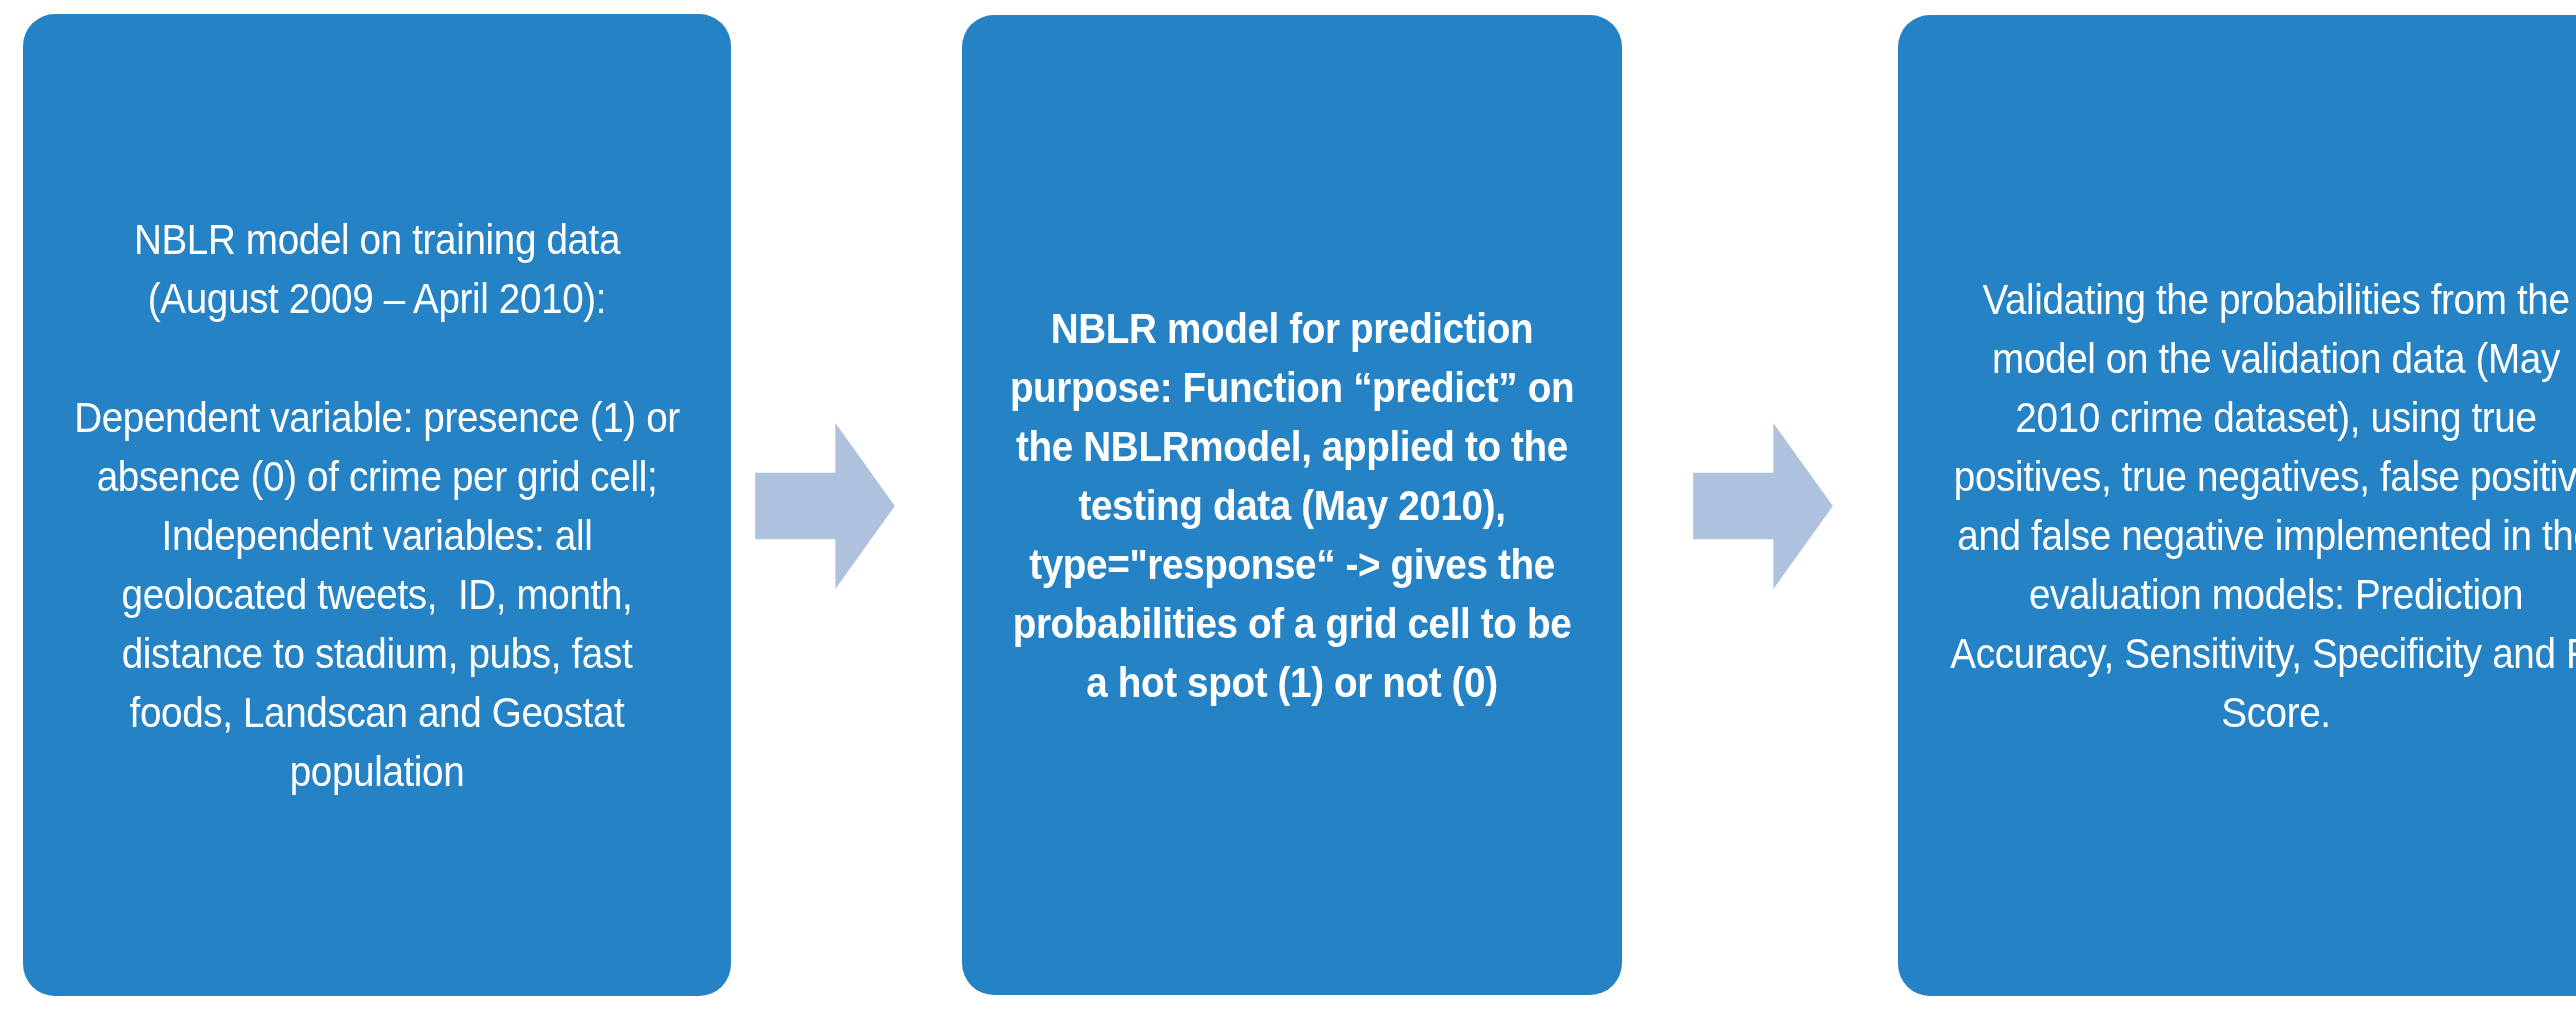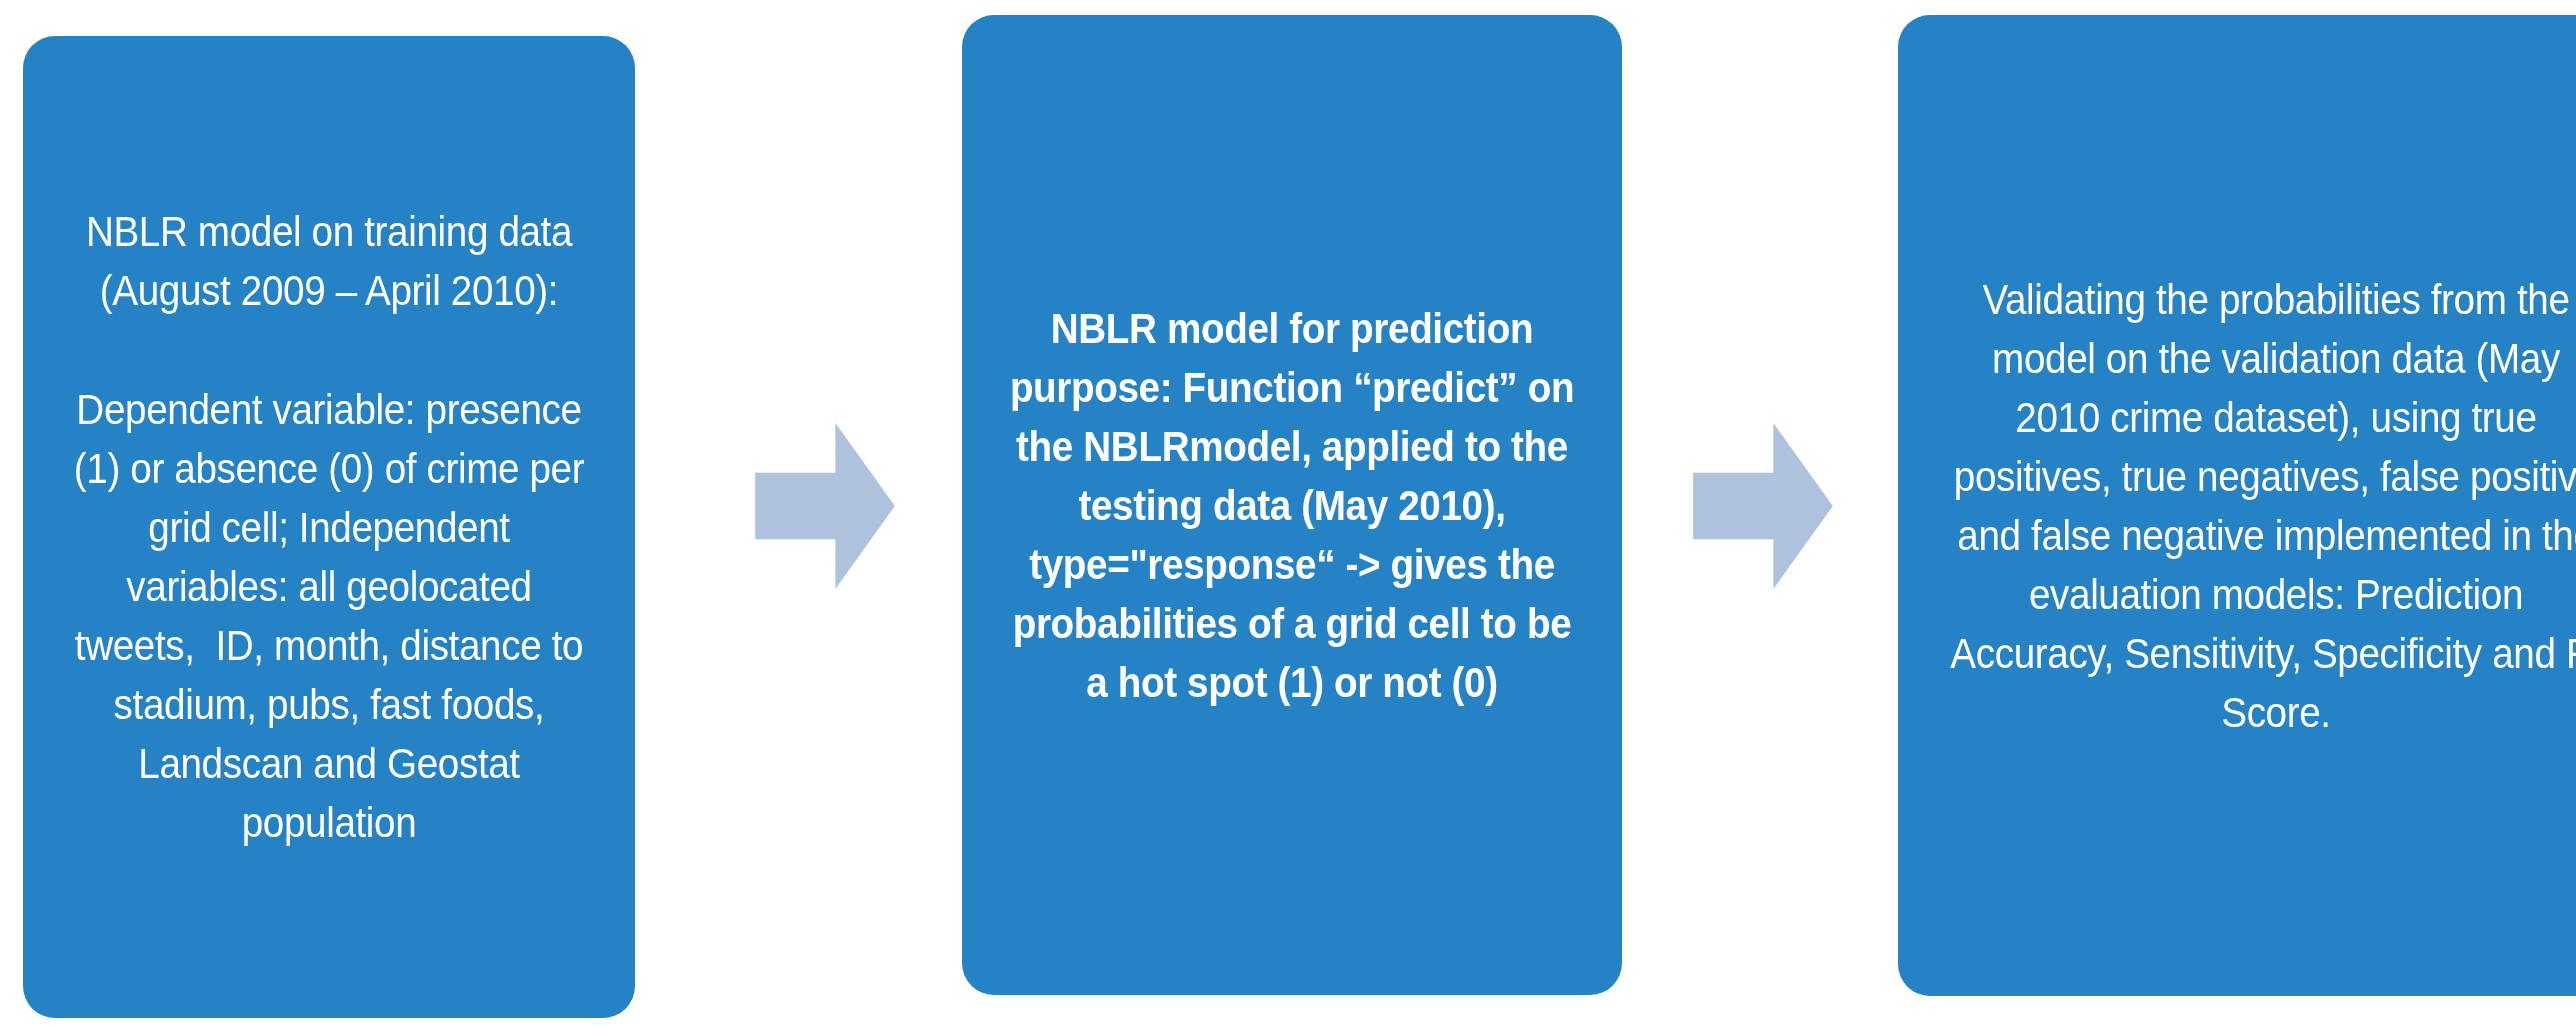--- a/index.html
+++ b/index.html
@@ -44,21 +44,21 @@
     transform: scaleX(0.92);
     transform-origin: center center;
     white-space: pre-wrap;
     margin: 0;
     width: 100%;
   }
   .proc-box .para + .para {
     margin-top: 60px;
   }
 
-  #box-1 { left: 23px;   top: 14px;  width: 612px;  height: 982px; margin-top: 22px; }
+  #box-1 { left: 23px;   top: 14px;  width: 708px;  height: 982px; }
   #box-2 { left: 962px; top: 15.2px;  width: 660px;  height: 980px; font-weight: bold; }
   #box-3 { left: 1898px; top: 15.2px;  width: 756px;  height: 981px; }
 
   #box-1 .para { font-size: 42px; }
   #box-2 .para { font-size: 42px; }
   #box-3 .para { font-size: 42px; }
 
   
   .arrow {
     position: absolute;

